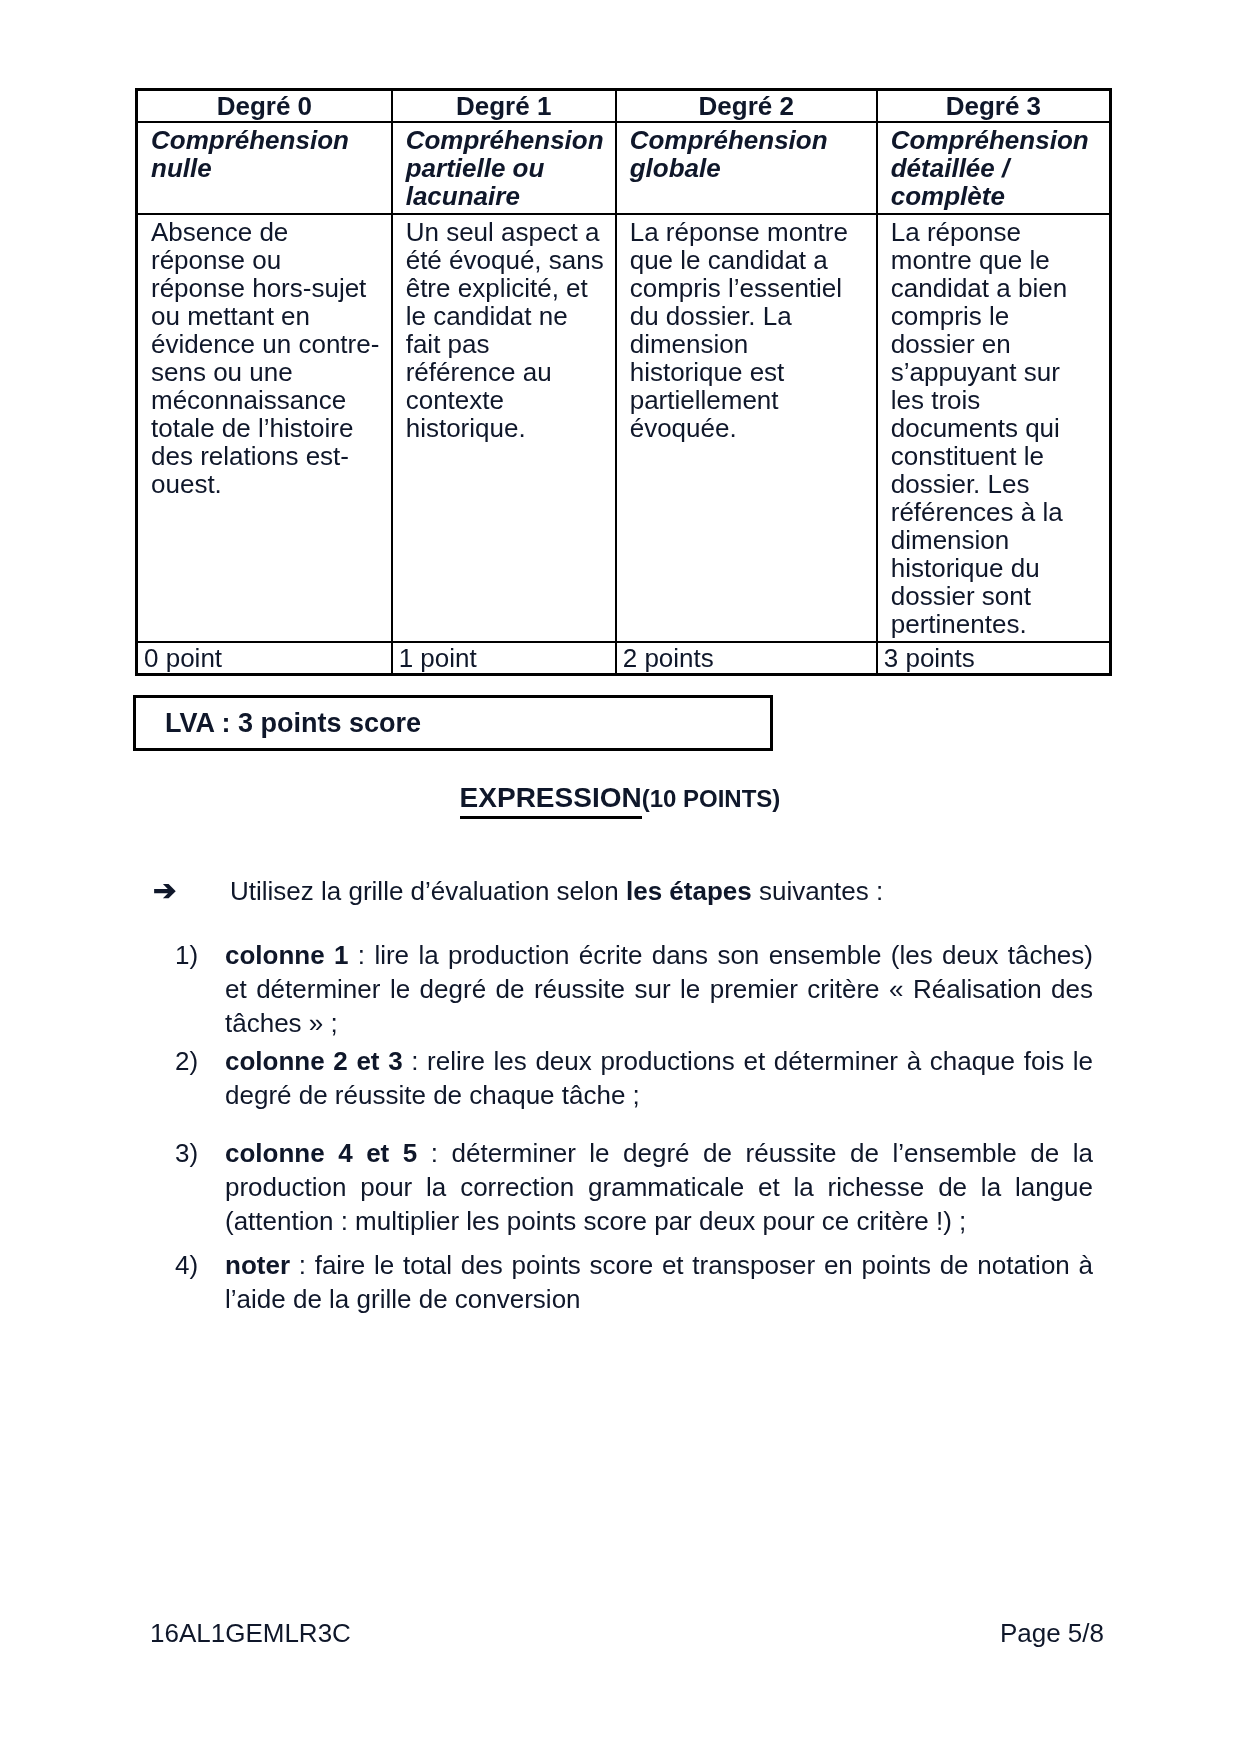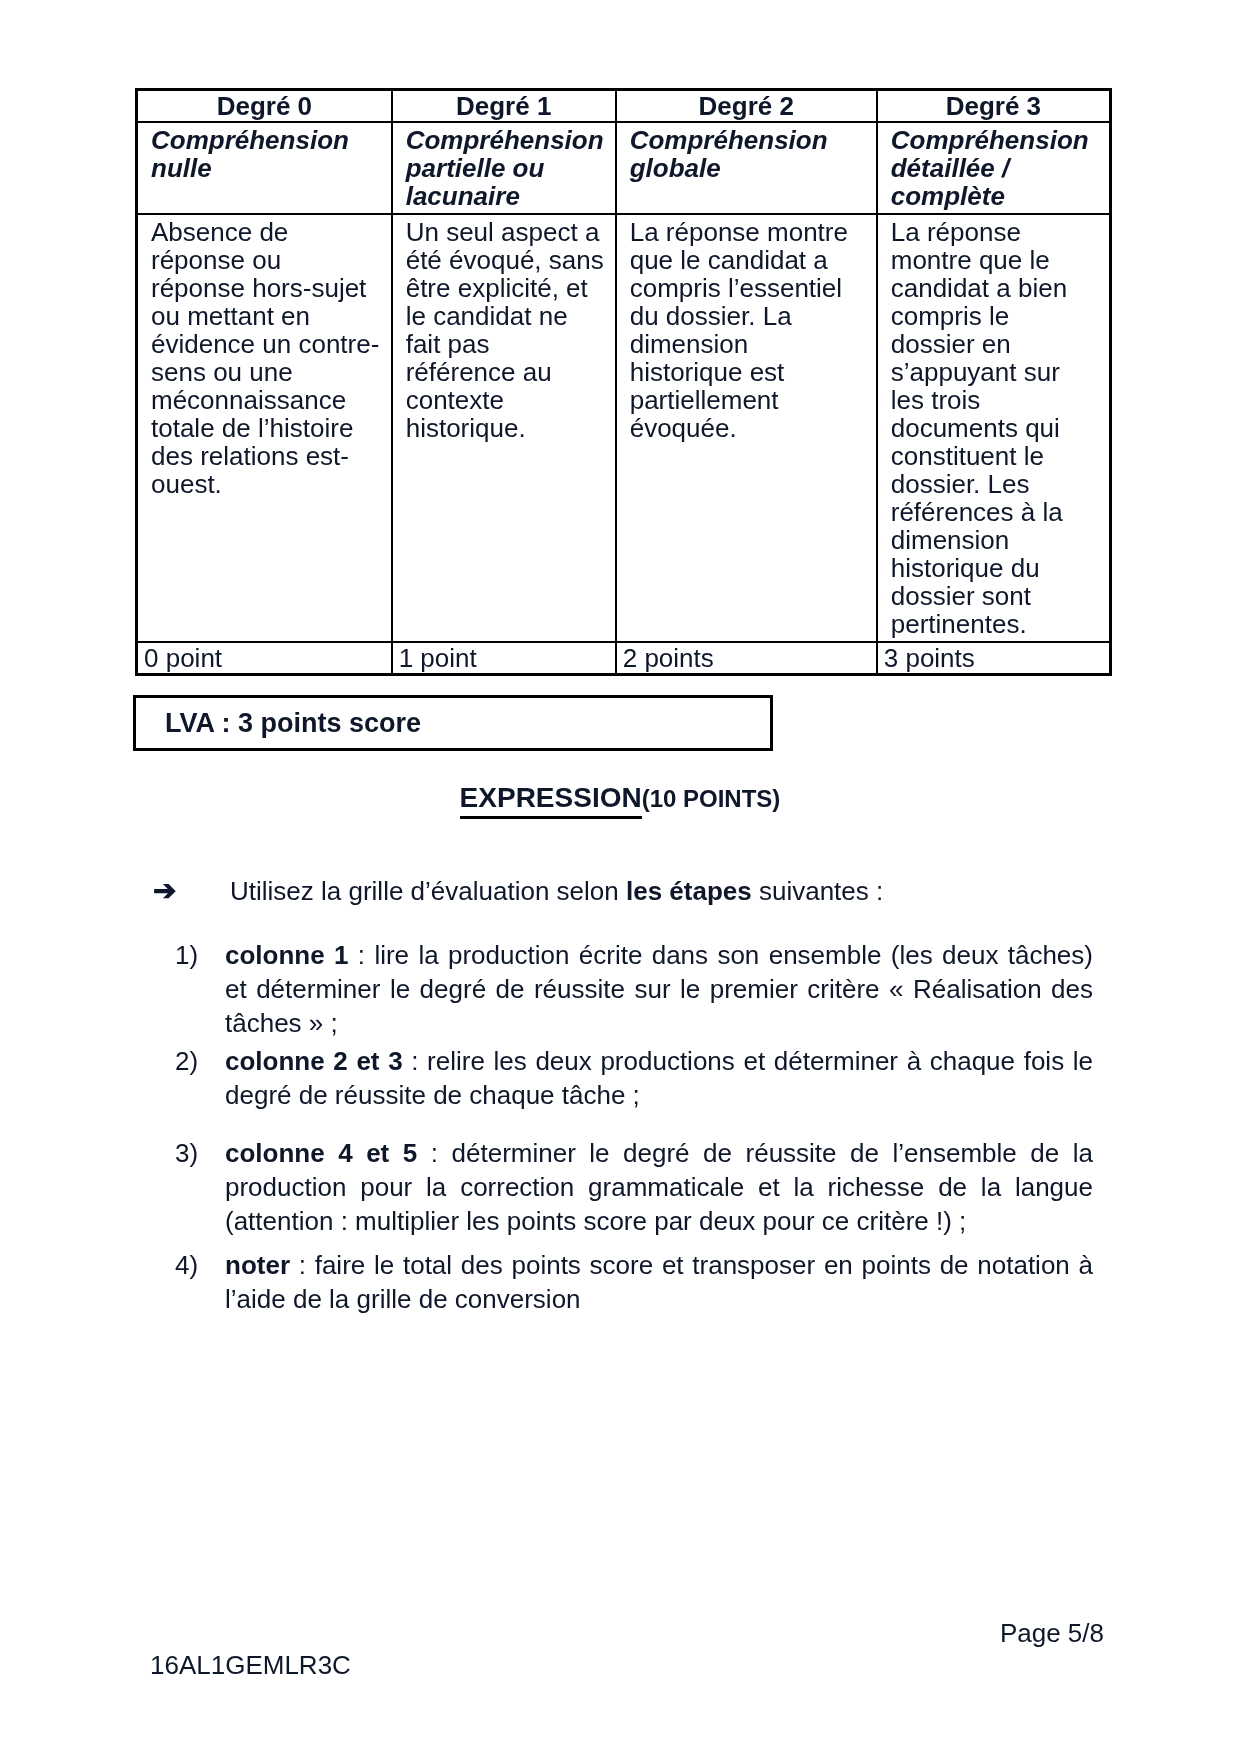--- a/index.html
+++ b/index.html
@@ -125,21 +125,20 @@
   .s2 { top: 1044px; }
   .s3 { top: 1136px; }
   .s4 { top: 1248px; }
 
   
   .footer-left {
     position: absolute;
     top: 1618px;
     left: 150px;
     font-size: 26px;
-    margin-top: 32px;
   }
   .footer-right {
     position: absolute;
     top: 1618px;
     right: 136px;
     font-size: 26px;
   }
 </style>
 </head>
 <body>

